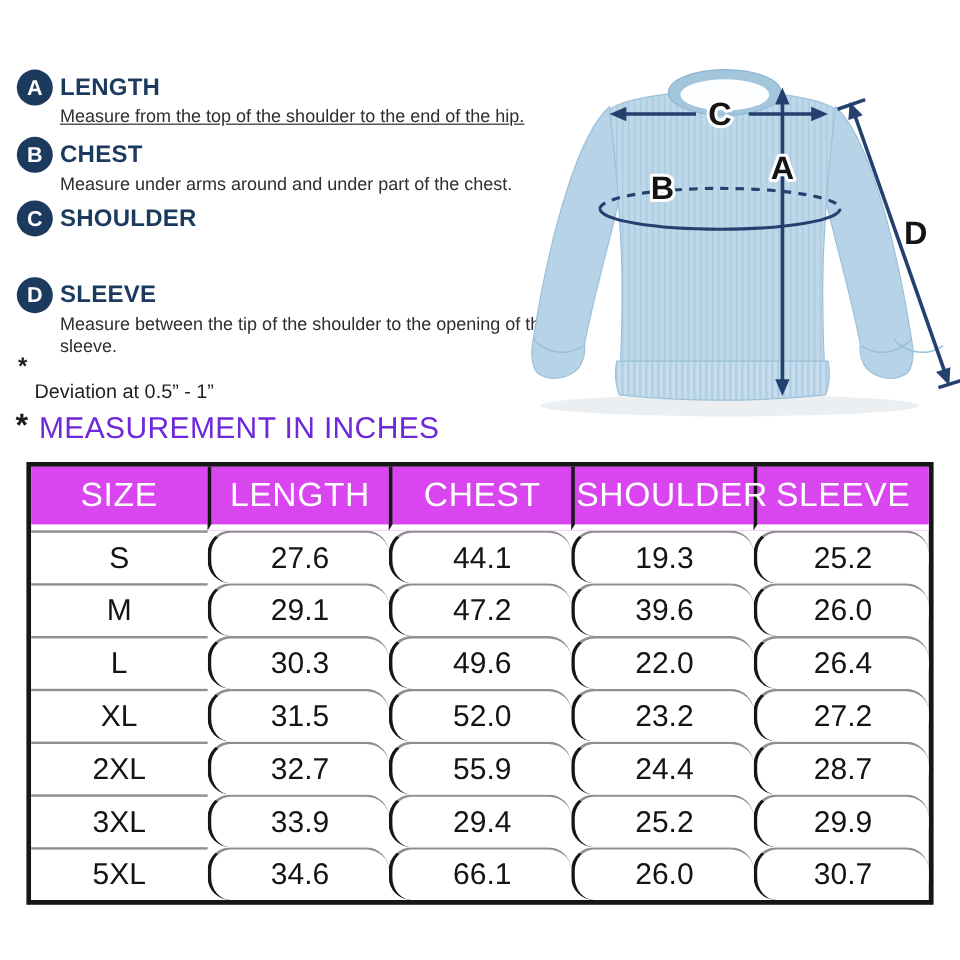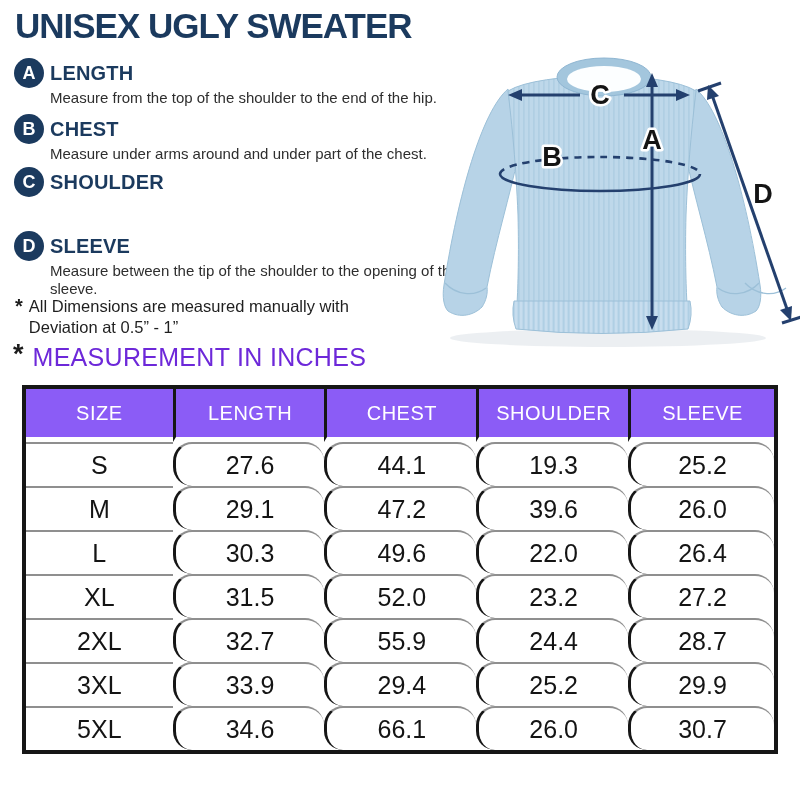--- a/index.html
+++ b/index.html
@@ -11,52 +11,51 @@
          color:#1b3a5e;letter-spacing:-1px;white-space:nowrap;}
 
   
   .def{position:absolute;left:14px;}
   .def-a{top:58px;} .def-b{top:114px;} .def-c{top:167px;} .def-d{top:231px;}
   .def-head{display:flex;align-items:center;gap:6px;}
   .badge{width:30px;height:30px;border-radius:50%;background:#1b3a5e;color:#fff;
          font-weight:bold;font-size:18px;display:flex;align-items:center;justify-content:center;flex:0 0 30px;}
   .def-label{font-size:20px;font-weight:bold;color:#1b3a5e;letter-spacing:0.2px;}
   .def-desc{margin:1px 0 0 36px;font-size:15px;color:#2e2e2e;line-height:1.22;}
-  .def-a .def-desc{max-width:460px;}
+  .def-a .def-desc{max-width:460px;text-decoration:underline;}
   .def-b .def-desc{max-width:430px;}
   .def-c .def-desc{max-width:392px;}
   .def-d .def-desc{max-width:420px;}
 
   
   .note{position:absolute;left:15px;top:296px;display:flex;gap:6px;}
   .note .star{font-weight:bold;font-size:20px;color:#1c1c1c;line-height:1;}
   .note .note-text{font-size:16.5px;color:#1f1f1f;line-height:1.28;max-width:360px;}
   .units{position:absolute;left:13px;top:341px;display:flex;align-items:flex-start;gap:9px;}
   .units .star{font-weight:bold;font-size:27px;color:#1c1c1c;line-height:1;}
   .units .units-text{font-size:25px;color:#6d28d9;letter-spacing:0.3px;padding-top:2px;}
 
   
   .art{position:absolute;left:430px;top:45px;width:370px;height:315px;}
 
   
   .tbl-wrap{position:absolute;left:22px;top:385px;width:756px;}
   table.sizes{width:756px;border:4px solid #161616;border-spacing:0;table-layout:fixed;}
-  table.sizes th{background:#8b5cf6;color:#fff;font-weight:normal;font-size:20px;
+  table.sizes th{background:#d946ef;color:#fff;font-weight:normal;font-size:28px;
                  letter-spacing:0.5px;height:46px;border-bottom:5px solid #ffffff;}
   table.sizes th + th{border-left:3px solid #161616;}
   table.sizes td{height:40px;text-align:center;font-size:25px;color:#141414;
                  border-top:2px solid #8f8f8f;background:#fff;}
   table.sizes td + td{border-left:3px solid #161616;border-radius:19px;}
 </style>
 </head>
 <body>
 
 <div class="canvas">
 
-  <div class="title">UNISEX UGLY SWEATER</div>
 
   <div class="def def-a">
     <div class="def-head">
       <div class="badge">A</div>
       <div class="def-label">LENGTH</div>
     </div>
     <div class="def-desc">Measure from the top of the shoulder to the end of the hip.</div>
   </div>
 
   <div class="def def-b">
@@ -78,21 +77,21 @@
     <div class="def-head">
       <div class="badge">D</div>
       <div class="def-label">SLEEVE</div>
     </div>
     <div class="def-desc">Measure between the tip of the shoulder to the opening of the sleeve.</div>
   </div>
 
   <div class="note">
     <span class="star">*</span>
     <span class="note-text">
-      <span>All Dimensions are measured manually with</span><br>
+      <br>
       <span>Deviation at 0.5” - 1”</span>
     </span>
   </div>
 
   <div class="units">
     <span class="star">*</span>
     <span class="units-text">MEASUREMENT IN INCHES</span>
   </div>
 
   <svg class="art" viewBox="0 0 370 315">

